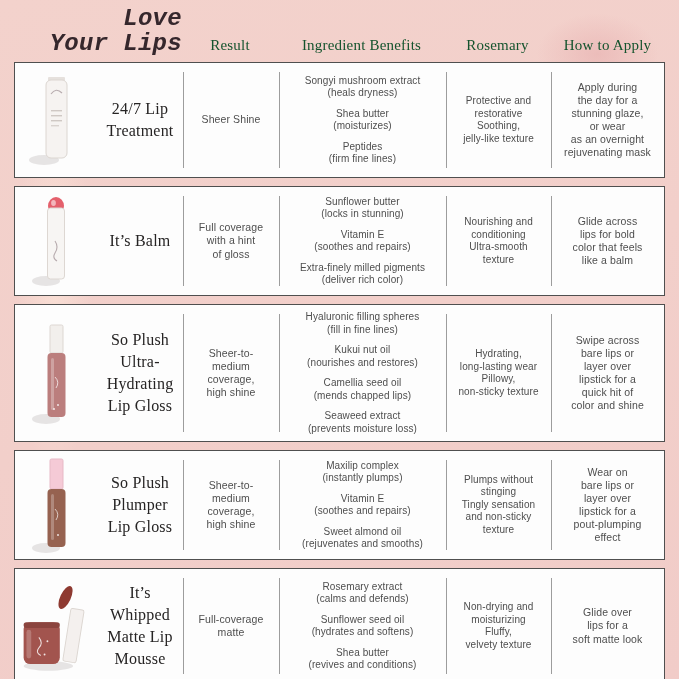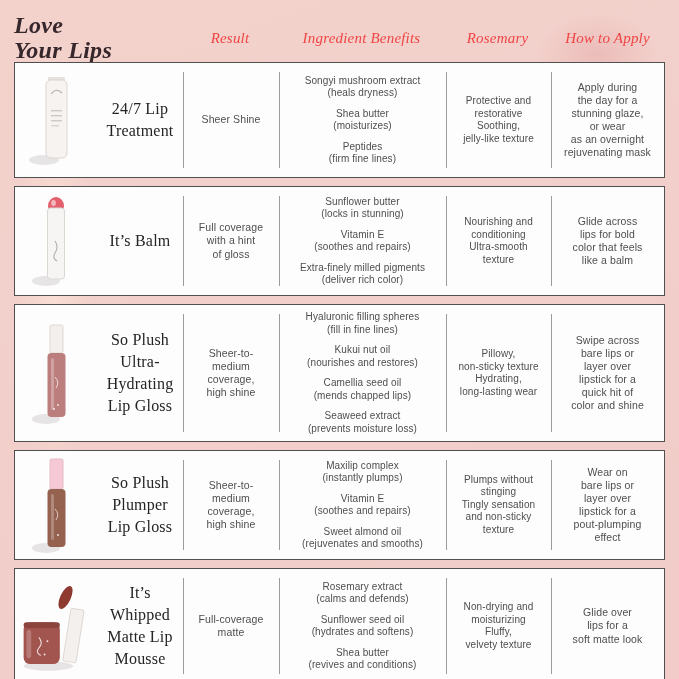--- a/index.html
+++ b/index.html
@@ -14,29 +14,29 @@
   }
   .page{width:679px;height:679px;display:flex;flex-direction:column;}
 
   
   .header{
     height:62px;flex:0 0 62px;padding:0 14px;box-sizing:border-box;
     display:grid;grid-template-columns:82px 86px 96px 167px 105px 1fr;
     align-items:end;
   }
   .brand-title{
-    grid-column:1 / span 2;text-align:left;
-    font-family:Liberation Serif, serif;font-style:italic;font-weight:700;
+    grid-column:1 / span 2;text-align:right;
+    font-family:Liberation Mono, monospace;font-style:italic;font-weight:700;
     font-size:24px;line-height:1.02;color:#35272c;
-    white-space:pre-line;padding-bottom:0;letter-spacing:.3px;
+    white-space:pre-line;padding-bottom:6px;letter-spacing:.3px;
   }
   .col-head{
-    text-align:center;padding-bottom:15px;
-    font-family:"Liberation Serif",serif;font-style:italic;
-    font-size:15px;color:#ef4444;letter-spacing:.2px;
+    text-align:center;padding-bottom:8px;
+    font-family:"Liberation Serif",serif;
+    font-size:15px;color:#14532d;letter-spacing:.2px;
   }
 
   
   .cards{flex:1;display:flex;flex-direction:column;padding:0 14px 3px 14px;gap:8px;}
   .card{
     background:#fdfdfd;border:1px solid #4f4f4f;box-sizing:border-box;
     display:grid;grid-template-columns:82px 86px 96px 167px 105px 1fr;
   }
   .card:nth-of-type(1){flex:0 0 116px;}
   .card:nth-of-type(2){flex:0 0 110px;}
@@ -175,24 +175,24 @@
           <span class="benefit-item">Hyaluronic filling spheres
 (fill in fine lines)</span>
           <span class="benefit-item">Kukui nut oil
 (nourishes and restores)</span>
           <span class="benefit-item">Camellia seed oil
 (mends chapped lips)</span>
           <span class="benefit-item">Seaweed extract
 (prevents moisture loss)</span>
         </div>
       <div class="cell rule list-cell features-cell">
+          <span class="feature-item">Hydrating,
+long-lasting wear</span>
           <span class="feature-item">Pillowy,
 non-sticky texture</span>
-          <span class="feature-item">Hydrating,
-long-lasting wear</span>
         </div>
       <div class="cell rule body-text">Swipe across
 bare lips or
 layer over
 lipstick for a
 quick hit of
 color and shine</div>
     </div>
 
     <div class="card">

